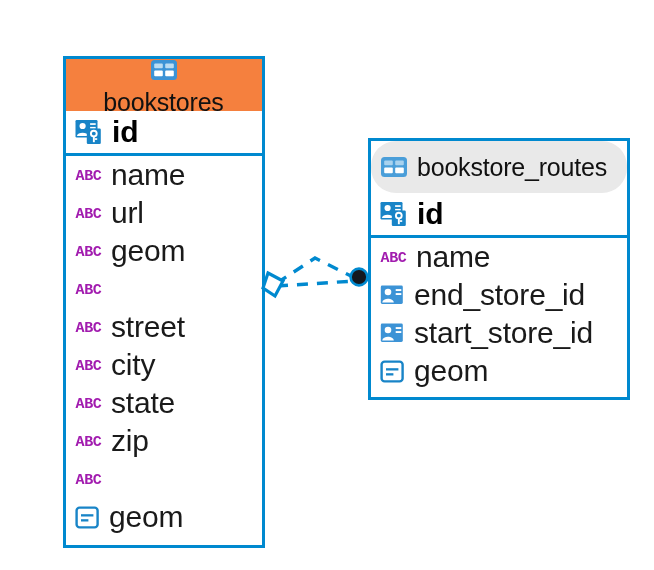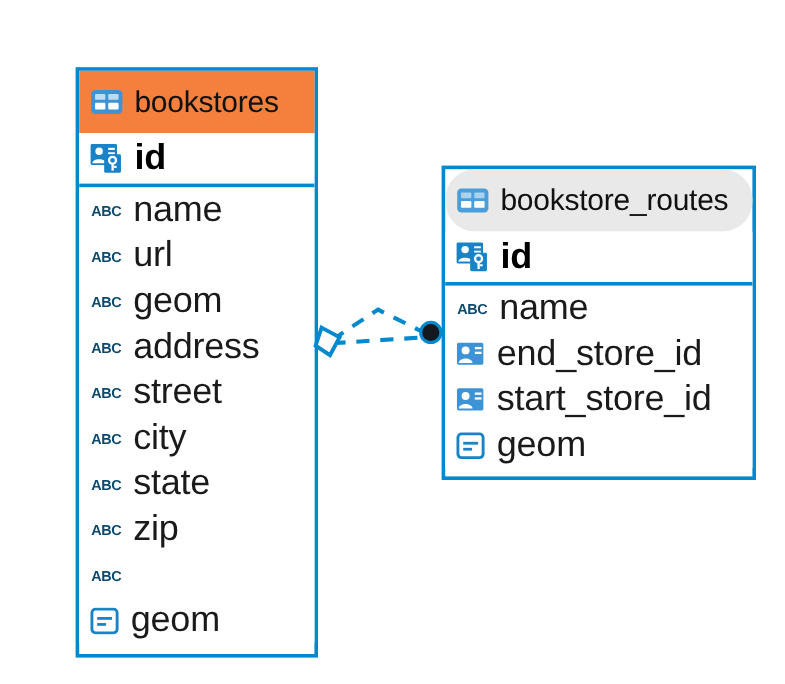--- a/index.html
+++ b/index.html
@@ -32,21 +32,21 @@
   }
 
   .entity-header {
     display: flex;
     align-items: center;
     box-sizing: border-box;
     height: 52px;
     padding: 0 10px 0 9px;
     gap: 9px;
   }
-  .entity-header.accent { background: #F5803E; }
+  .entity-header.accent { background: #F5803E; flex-direction: column; }
   .entity-header.plain  { background: #E9E9E9; border-radius: 25px; }
 
   .entity-title {
     font-size: 25px;
     color: #111111;
     line-height: 1;
     white-space: nowrap;
     letter-spacing: -0.2px;
   }
 
@@ -81,24 +81,24 @@
     display: inline-flex;
     align-items: center;
     justify-content: center;
     flex: none;
   }
   .icon svg { display: block; }
 
   .icon-abc {
     width: 27px;
     height: 22px;
-    font-family: Liberation Sans, sans-serif;
-    font-size: 12px;
+    font-family: Liberation Mono, monospace;
+    font-size: 15px;
     font-weight: bold;
-    color: #0c4a6e;
+    color: #a21caf;
     letter-spacing: -0.4px;
     line-height: 1;
     padding-top: 2px;
   }
 
   
   #connector {
     position: absolute;
     left: 0;
     top: 0;
@@ -157,21 +157,20 @@
         <span class="field-label">url</span>
       </div>
 
       <div class="field-row">
         <span class="icon icon-abc">ABC</span>
         <span class="field-label">geom</span>
       </div>
 
       <div class="field-row">
         <span class="icon icon-abc">ABC</span>
-        <span class="field-label">address</span>
       </div>
 
       <div class="field-row">
         <span class="icon icon-abc">ABC</span>
         <span class="field-label">street</span>
       </div>
 
       <div class="field-row">
         <span class="icon icon-abc">ABC</span>
         <span class="field-label">city</span>

